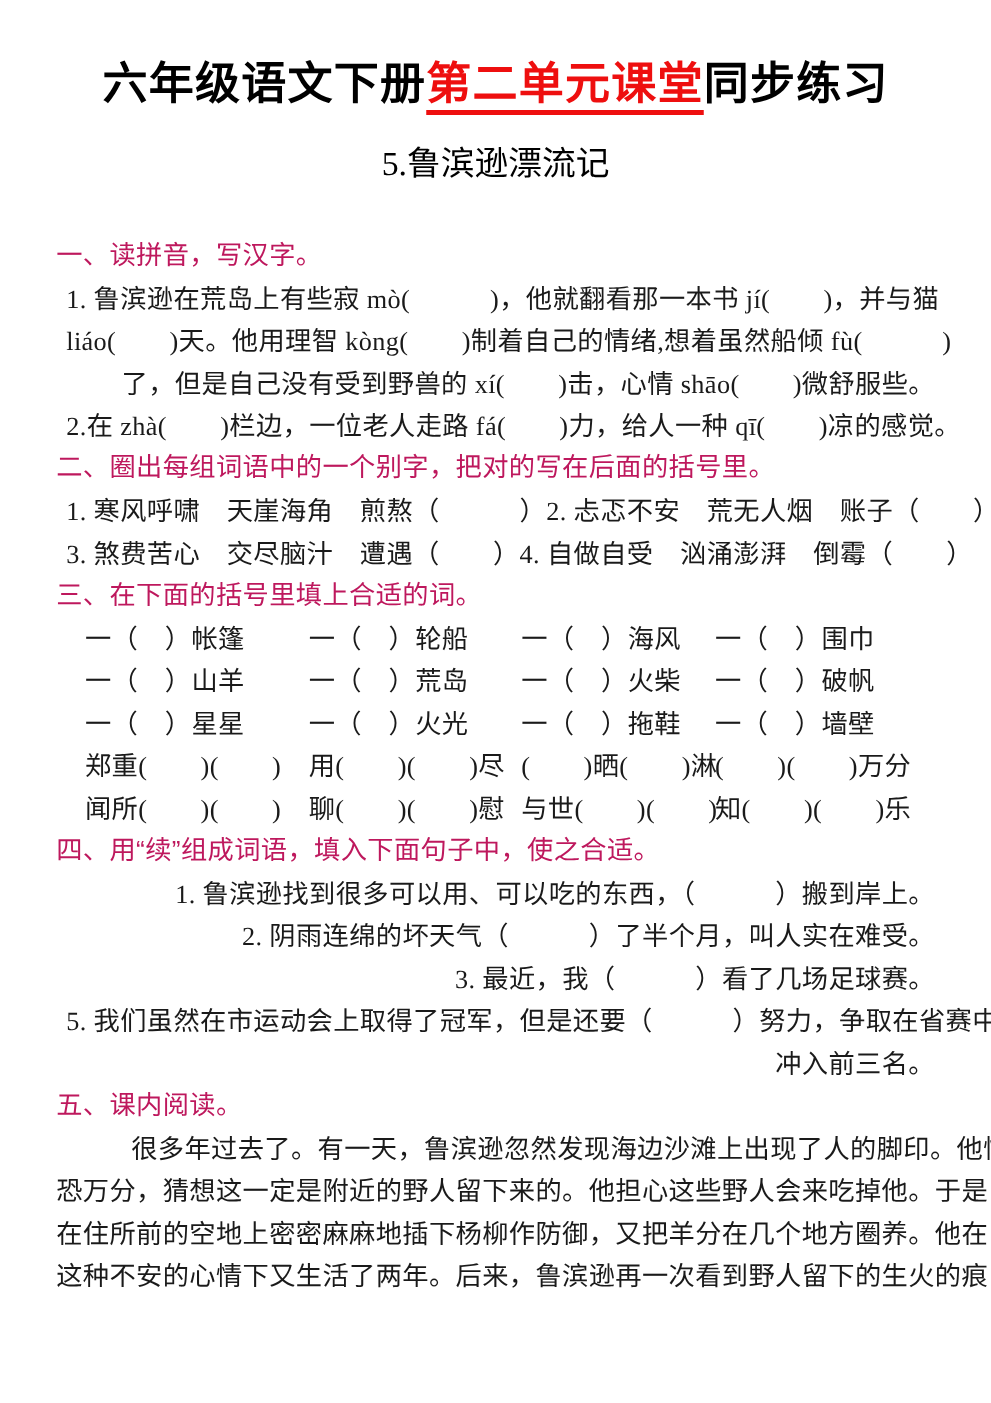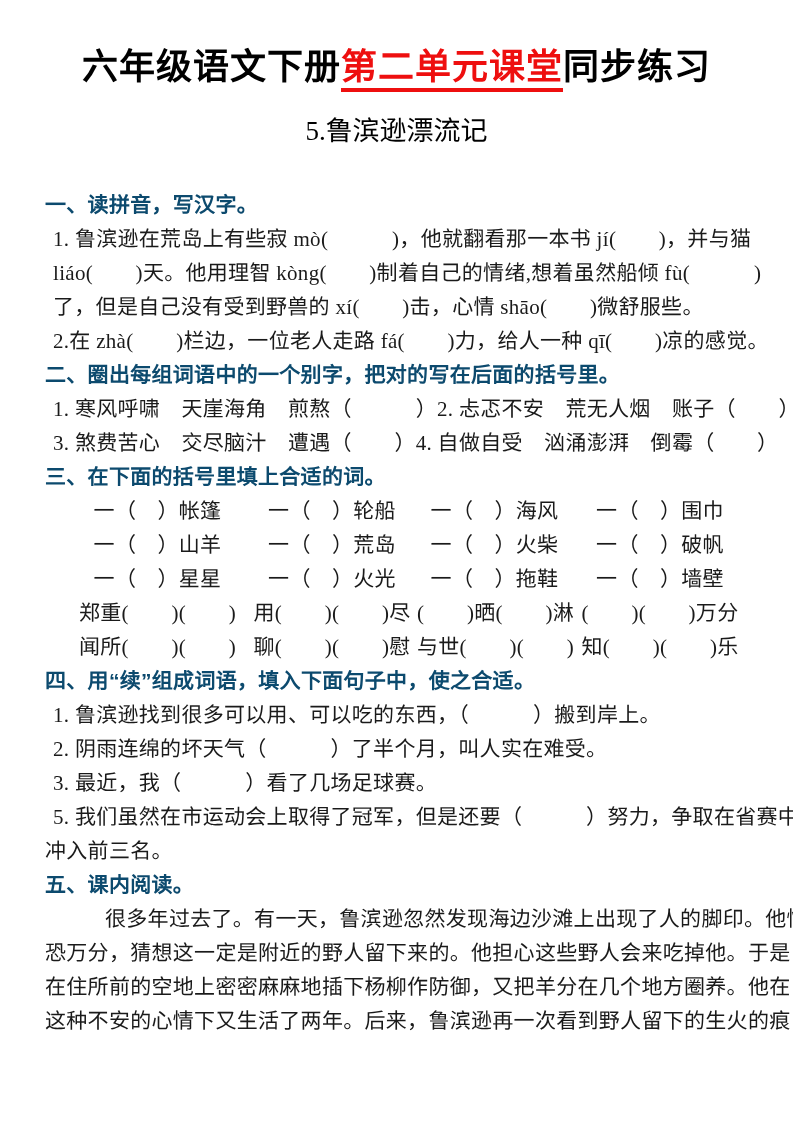--- a/index.html
+++ b/index.html
@@ -45,39 +45,39 @@
     white-space: nowrap;
   }
   .body {
     margin-top: 40px;
     font-size: 21px;
     line-height: 34px;
     letter-spacing: 0.3px;
   }
   .sec-head {
     font-family: "Liberation Sans", "DejaVu Sans", sans-serif;
-    font-weight: 700;
-    color: #0c4a6e;
+    font-weight: 400;
+    color: #be185d;
     white-space: nowrap;
   }
   .line {
     white-space: nowrap;
+    text-align: right;
   }
   .line.item {
     padding-left: 8px;
   }
   .line.p-indent {
     padding-left: 60px;
   }
   .grid-row {
     display: grid;
     grid-template-columns: 179px 170px 155px auto;
     padding-left: 23px;
     white-space: nowrap;
-    text-align: center;
   }
   .grid-row .cell {
     white-space: nowrap;
   }
 </style>
 </head>
 <body>
 
 <div class="page">
 

